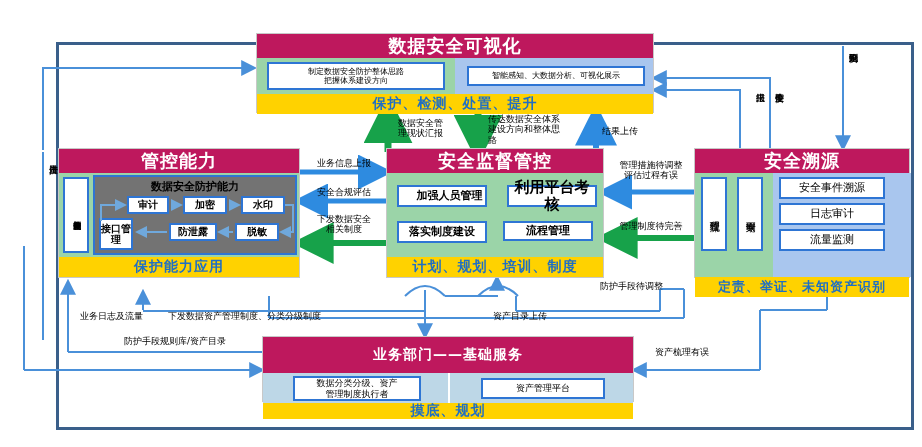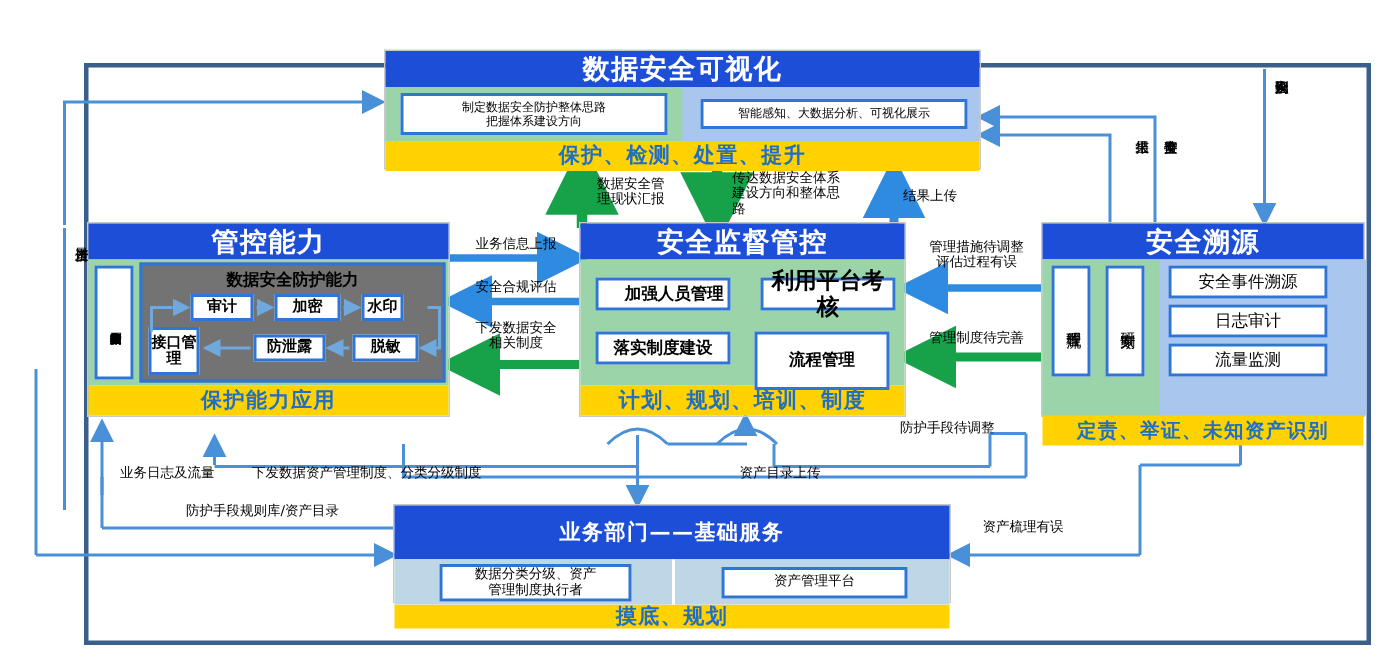--- a/index.html
+++ b/index.html
@@ -16,21 +16,21 @@
   .frame {
     position:absolute;
     left:56px; top:42px; width:858px; height:388px;
     border:3px solid #3A5F8A;
     background:transparent;
   }
 
   
   .panel { position:absolute; border:1px solid #c8c8c8; }
   .panel .hdr {
-    background:#1d4ed8; color:#ffffff;
+    background:#be185d; color:#ffffff;
     font-weight:bold; text-align:right;
     display:flex; align-items:center; justify-content:center;
     letter-spacing:1px;
   }
   .panel .body { background:#9BD4A8; position:relative; }
   .panel .ftr {
     background:#FFD200; color:#1F6FC4;
     font-weight:bold; text-align:center;
     display:flex; align-items:center; justify-content:center;
     letter-spacing:1px;
@@ -160,21 +160,21 @@
     <div class="body" style="height:84px;">
       <div class="vbox" style="position:absolute; left:4px; top:4px; width:26px; height:76px; font-size:8px; writing-mode:vertical-rl;">
         <span>严格遵循数据</span>
           <span>安全相关制度</span>
       </div>
       <div style="position:absolute; left:34px; top:2px; width:204px; height:80px; border:2px solid #2E75D4; background:#737373;">
         <div style="text-align:center; font-size:11px; font-weight:bold; margin-top:2px; color:#000;">数据安全防护能力</div>
 
         <div class="ibox" style="position:absolute; left:32px; top:19px; width:42px; height:18px; font-size:10px; font-weight:bold;">审计</div>
         <div class="ibox" style="position:absolute; left:88px; top:19px; width:44px; height:18px; font-size:10px; font-weight:bold;">加密</div>
-        <div class="ibox" style="position:absolute; left:146px; top:19px; width:28px; height:18px; font-size:10px; font-weight:bold;">水印</div>
+        <div class="ibox" style="position:absolute; left:146px; top:19px; width:44px; height:18px; font-size:10px; font-weight:bold;">水印</div>
 
         <div class="ibox" style="position:absolute; left:4px; top:41px; width:34px; height:32px; font-size:10px; font-weight:bold; flex-wrap:wrap;">接口管理</div>
         <div class="ibox" style="position:absolute; left:74px; top:46px; width:48px; height:18px; font-size:10px; font-weight:bold;">防泄露</div>
         <div class="ibox" style="position:absolute; left:140px; top:46px; width:44px; height:18px; font-size:10px; font-weight:bold;">脱敏</div>
 
         <svg style="position:absolute; left:0; top:0; width:204px; height:80px;">
           <defs>
             <marker id="cs" markerWidth="6" markerHeight="6" refX="5" refY="3" orient="auto">
               <path d="M0,0 L6,3 L0,6 z" fill="#6FA8DC"></path>
             </marker>
@@ -191,42 +191,42 @@
     </div>
     <div class="ftr" style="height:20px; font-size:14px;">保护能力应用</div>
   </div>
 
   <div class="panel" style="left:386px; top:148px; width:218px; height:130px;">
     <div class="hdr" style="height:24px; font-size:18px;">安全监督管控</div>
     <div class="body" style="height:84px;">
       <div class="ibox" style="position:absolute; left:10px; top:12px; width:90px; height:22px; font-size:11px; font-weight:bold;padding-left:15px;">加强人员管理</div>
       <div class="ibox" style="position:absolute; left:101px; top:12px; width:90px; height:22px; font-size:15px; font-weight:bold;margin-left:19px;">利用平台考核</div>
       <div class="ibox" style="position:absolute; left:10px; top:48px; width:90px; height:22px; font-size:11px; font-weight:bold;">落实制度建设</div>
-      <div class="ibox" style="position:absolute; left:116px; top:48px; width:90px; height:39px; font-size:11px; font-weight:bold;">流程管理</div>
+      <div class="ibox" style="position:absolute; left:116px; top:48px; width:90px; height:20px; font-size:11px; font-weight:bold;">流程管理</div>
     </div>
     <div class="ftr" style="height:20px; font-size:14px;">计划、规划、培训、制度</div>
   </div>
 
   <div class="panel" style="left:694px; top:148px; width:216px; height:130px;">
     <div class="hdr" style="height:24px; font-size:18px;">安全溯源</div>
     <div class="body" style="height:104px;">
       <div style="position:absolute; left:0; top:0; width:78px; height:100%; background:#9BD4A8;"></div>
       <div style="position:absolute; left:78px; top:0; width:138px; height:100%; background:#A9C6EE;"></div>
       <div class="vbox" style="position:absolute; left:6px; top:4px; width:26px; height:74px; font-size:10px;">流程管理</div>
       <div class="vbox" style="position:absolute; left:42px; top:4px; width:26px; height:74px; font-size:10px;">专家研判</div>
       <div class="ibox" style="position:absolute; left:84px; top:4px; width:106px; height:22px; font-size:11px;">安全事件溯源</div>
       <div class="ibox" style="position:absolute; left:84px; top:30px; width:106px; height:22px; font-size:11px;">日志审计</div>
       <div class="ibox" style="position:absolute; left:84px; top:56px; width:106px; height:22px; font-size:11px;">流量监测</div>
     </div>
     <div class="ftr" style="height:20px; font-size:13px;">定责、举证、未知资产识别</div>
   </div>
 
   <div class="panel" style="left:262px; top:336px; width:372px; height:66px;">
     <div class="hdr" style="height:36px; font-size:14px;">业务部门——基础服务</div>
-    <div class="body" style="height:30px; background:#fef9c3;">
+    <div class="body" style="height:30px; background:#404040;">
       <div style="position:absolute; left:0; top:0; width:50%; height:100%; background:#BDD7E7;"></div>
       <div style="position:absolute; left:50%; top:0; width:50%; height:100%; background:#BDD7E7;"></div>
       <div style="position:absolute; left:50%; top:0; width:2px; height:100%; background:#ffffff;"></div>
       <div class="ibox" style="position:absolute; left:30px; top:3px; width:128px; height:25px; font-size:9px; white-space:pre-line;">数据分类分级、资产
 管理制度执行者</div>
       <div class="ibox" style="position:absolute; left:218px; top:5px; width:124px; height:21px; font-size:9px;">资产管理平台</div>
     </div>
     <div class="ftr" style="height:16px; font-size:14px;">摸底、规划</div>
   </div>
 

